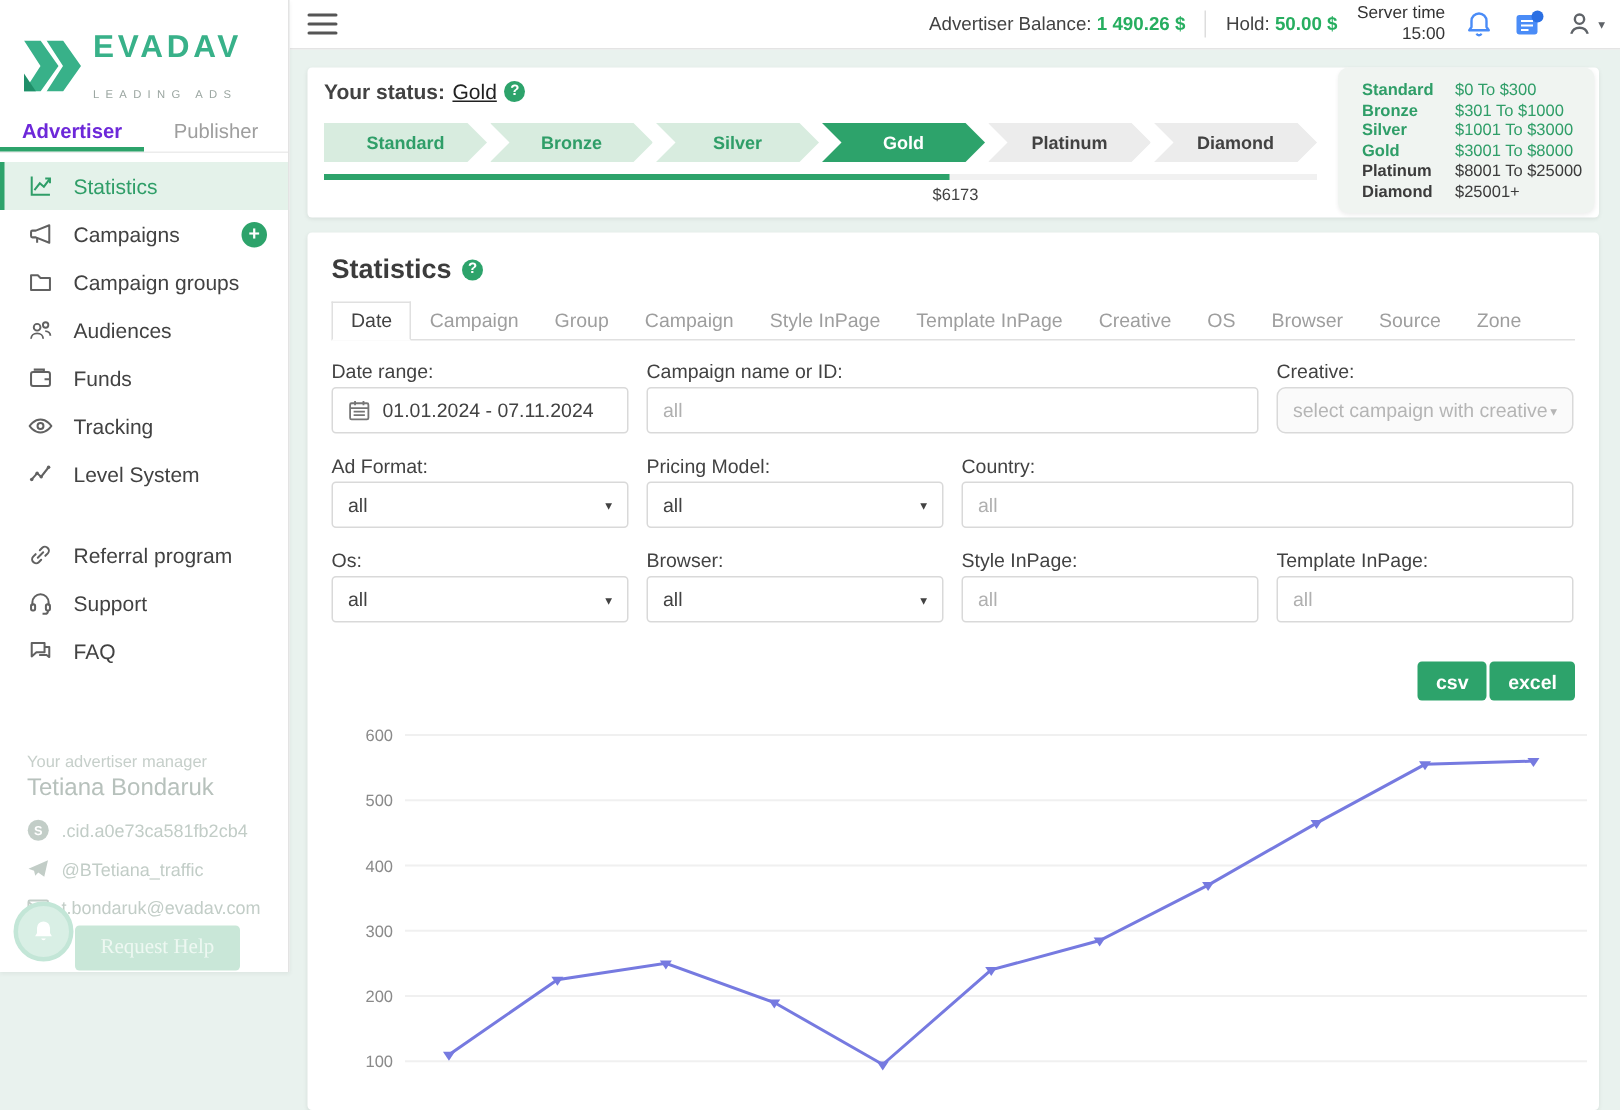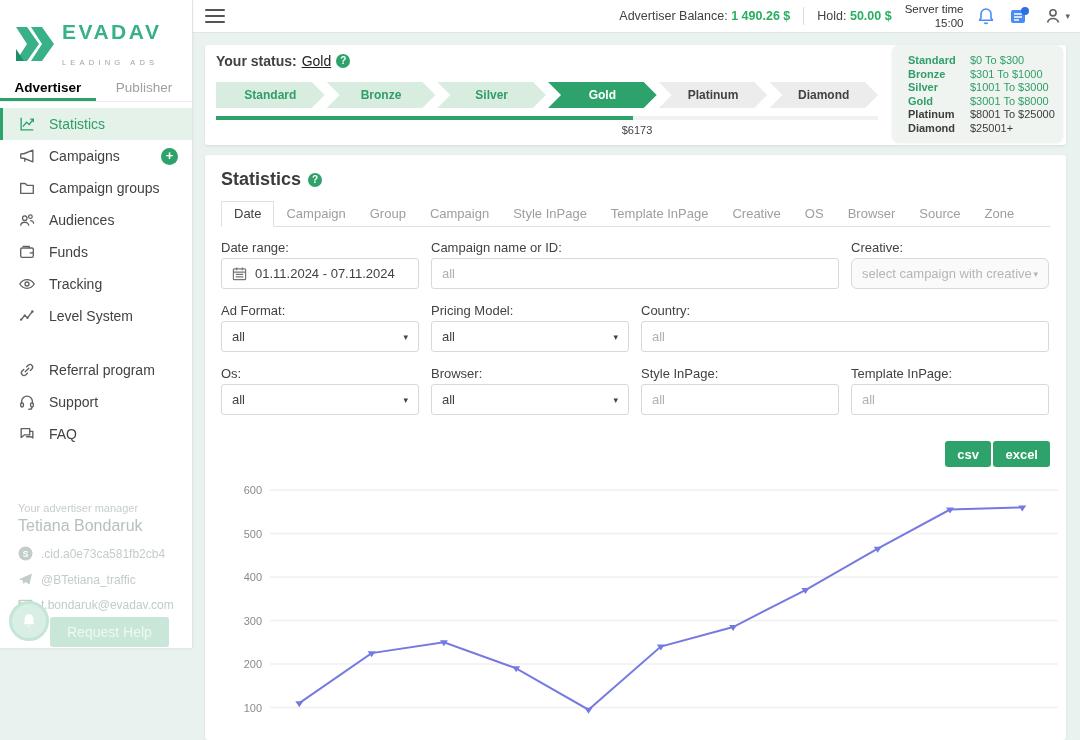--- a/index.html
+++ b/index.html
@@ -21,38 +21,38 @@
   .caret { font-size:9px; color:#5f6368; }
 
   
   .sidebar { position:absolute; left:0; top:0; width:193px; height:648px; background:#fff;
              border-right:1px solid #e3e3e3; box-shadow:0 1px 3px rgba(0,0,0,.05); }
   .logo { position:absolute; left:16px; top:20px; display:flex; align-items:center; gap:8px; }
   .logo-text .main { font-size:21px; font-weight:bold; letter-spacing:2.5px; color:#38b189; }
   .logo-text .sub { font-size:7.5px; letter-spacing:4.2px; color:#9aa5a0; margin-top:14px; }
   .side-tabs { position:absolute; left:0; top:76px; width:100%; height:26px; display:flex; border-bottom:1px solid #ececec; }
   .side-tab { flex:1; text-align:center; font-size:13.5px; color:#9e9e9e; cursor:pointer; padding-top:4px; }
-  .side-tab.active { color:#000000; font-weight:bold; border-bottom:3px solid #2da36b; }
+  .side-tab.active { color:#6d28d9; font-weight:bold; border-bottom:3px solid #2da36b; }
   .menu { position:absolute; top:108px; left:0; width:100%; }
   .menu-item { height:32px; display:flex; align-items:center; gap:13px; padding-left:18px; font-size:14px;
                color:#424242; cursor:pointer; position:relative; }
   .menu-item .mi-icon { color:#616161; width:18px; height:18px; }
   .menu-item.active { background:#e4f2ea; color:#2f9e68; }
   .menu-item.active::before { content:""; position:absolute; left:0; top:0; bottom:0; width:3px; background:#2da36b; }
   .menu-item.active .mi-icon { color:#2f9e68; }
   .menu-gap { height:22px; }
   .plus-badge { position:absolute; right:14px; width:17px; height:17px; border-radius:50%; background:#2da36b;
                 color:#fff; font-size:13px; line-height:16px; text-align:center; font-weight:bold; cursor:pointer; }
   .manager { position:absolute; left:18px; top:502px; }
   .mgr-caption { font-size:11px; color:#c6cfca; }
   .mgr-name { font-size:16px; color:#b7c1bc; margin-top:3px; }
   .contact { display:flex; align-items:center; gap:8px; margin-top:11px; font-size:12px; color:#c2cdc7; }
   .contact .c-icon { color:#c2cdc7; }
   .request-help { position:absolute; left:50px; top:617px; background:#c9e7d8; color:#eef8f2; font-size:14px;
-                  padding:7px 17px; border-radius:3px; border:none; cursor:pointer; font-family:Liberation Sans, sans-serif; }
+                  padding:7px 17px; border-radius:3px; border:none; cursor:pointer; font-family:Liberation Serif, serif; }
   .chat-widget { position:absolute; left:9px; top:601px; width:40px; height:40px; border-radius:50%;
                  background:#d9efe5; border:3px solid #c3e6d7; display:flex; align-items:center; justify-content:center; cursor:pointer; }
 
   
   .status-card { position:absolute; left:205px; top:45px; width:861px; height:100px; background:#fff;
                  border-radius:3px; box-shadow:0 1px 3px rgba(0,0,0,.08); }
   .status-title { position:absolute; left:11px; top:8px; font-size:14px; display:flex; align-items:center; gap:5px; }
   .status-title b { font-weight:bold; }
   .status-link { text-decoration:underline; cursor:pointer; color:#212121; }
   .help-badge { width:14px; height:14px; border-radius:50%; background:#2da36b; color:#fff; font-size:10px;
@@ -348,21 +348,21 @@
     <div class="tab">Source</div>
     <div class="tab">Zone</div>
   </div>
 
   <div class="f-label" style="left:16px; top:85px;">Date range:</div>
   <div class="f-select date-input" style="left:16px; top:103px; width:198px;">
     <svg width="15" height="15" viewBox="0 0 16 16" fill="none" stroke="#757575" stroke-width="1.3">
       <rect x="1.5" y="3" width="13" height="11.5" rx="1"></rect>
         <path d="M1.5 6.5h13M5 1.5v3M11 1.5v3M4 9h8M4 11.5h8"></path>
     </svg>
-    <span>01.11.2024 - 07.11.2024</span>
+    <span>01.01.2024 - 07.11.2024</span>
   </div>
 
   <div class="f-label" style="left:226px; top:85px;">Campaign name or ID:</div>
   <input class="f-input" style="left: 226px; top: 103px; width: 408px;" placeholder="all">
 
   <div class="f-label" style="left:646px; top:85px;">Creative:</div>
   <div class="f-select disabled" style="left:646px; top:103px; width:198px;border-radius:6px;">
     <span>select campaign with creative</span>
     <span class="sel-caret">▾</span>
   </div>

